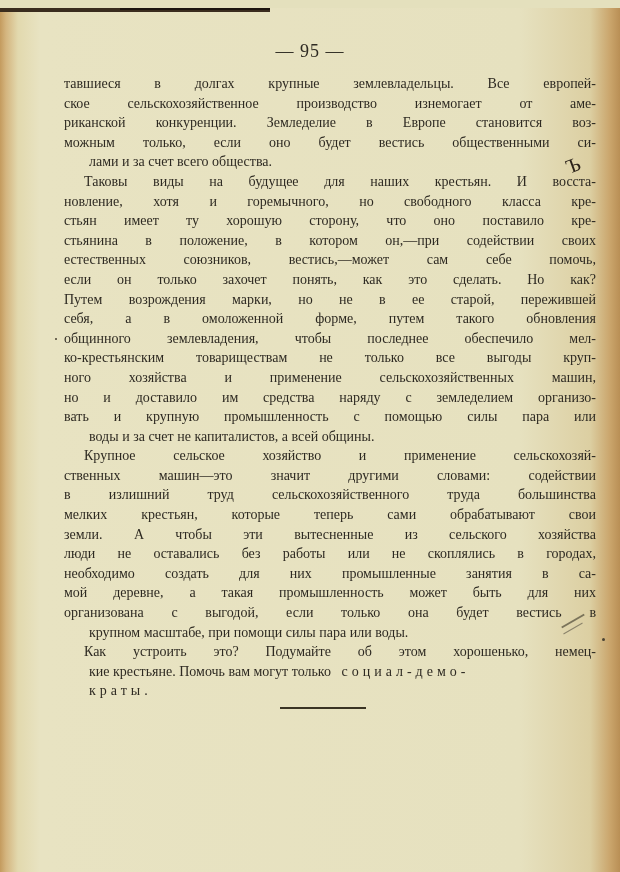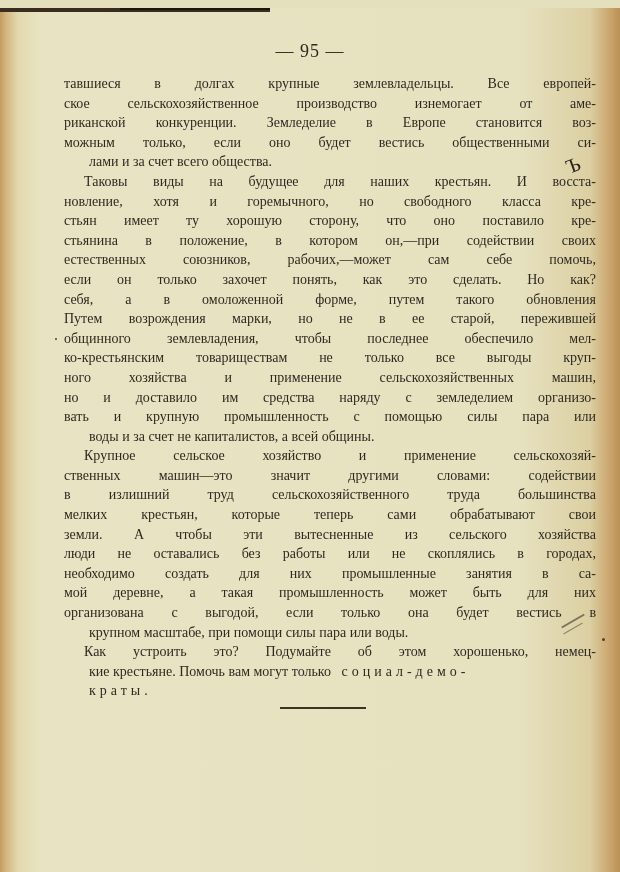--- a/index.html
+++ b/index.html
@@ -71,24 +71,24 @@
     <span class="line">тавшиеся в долгах крупные землевладельцы. Все европей-</span>
     <span class="line">ское сельскохозяйственное производство изнемогает от аме-</span>
     <span class="line">риканской конкуренции. Земледелие в Европе становится воз-</span>
     <span class="line">можным только, если оно будет вестись общественными си-</span>
     <span class="line last">лами и за счет всего общества.</span>
 
     <span class="line indent">Таковы виды на будущее для наших крестьян. И восста-</span>
     <span class="line">новление, хотя и горемычного, но свободного класса кре-</span>
     <span class="line">стьян имеет ту хорошую сторону, что оно поставило кре-</span>
     <span class="line">стьянина в положение, в котором он,—при содействии своих</span>
-    <span class="line">естественных союзников, рабочих,—может сам себе помочь,</span>
+    <span class="line">естественных союзников, вестись,—может сам себе помочь,</span>
     <span class="line">если он только захочет понять, как это сделать. Но как?</span>
+    <span class="line">Путем возрождения марки, но не в ее старой, пережившей</span>
     <span class="line">себя, а в омоложенной форме, путем такого обновления</span>
-    <span class="line">Путем возрождения марки, но не в ее старой, пережившей</span>
     <span class="line">общинного землевладения, чтобы последнее обеспечило мел-</span>
     <span class="line">ко-крестьянским товариществам не только все выгоды круп-</span>
     <span class="line">ного хозяйства и применение сельскохозяйственных машин,</span>
     <span class="line">но и доставило им средства наряду с земледелием организо-</span>
     <span class="line">вать и крупную промышленность с помощью силы пара или</span>
     <span class="line last">воды и за счет не капиталистов, а всей общины.</span>
 
     <span class="line indent">Крупное сельское хозяйство и применение сельскохозяй-</span>
     <span class="line">ственных машин—это значит другими словами: содействии</span>
     <span class="line">в излишний труд сельскохозяйственного труда большинства</span>

